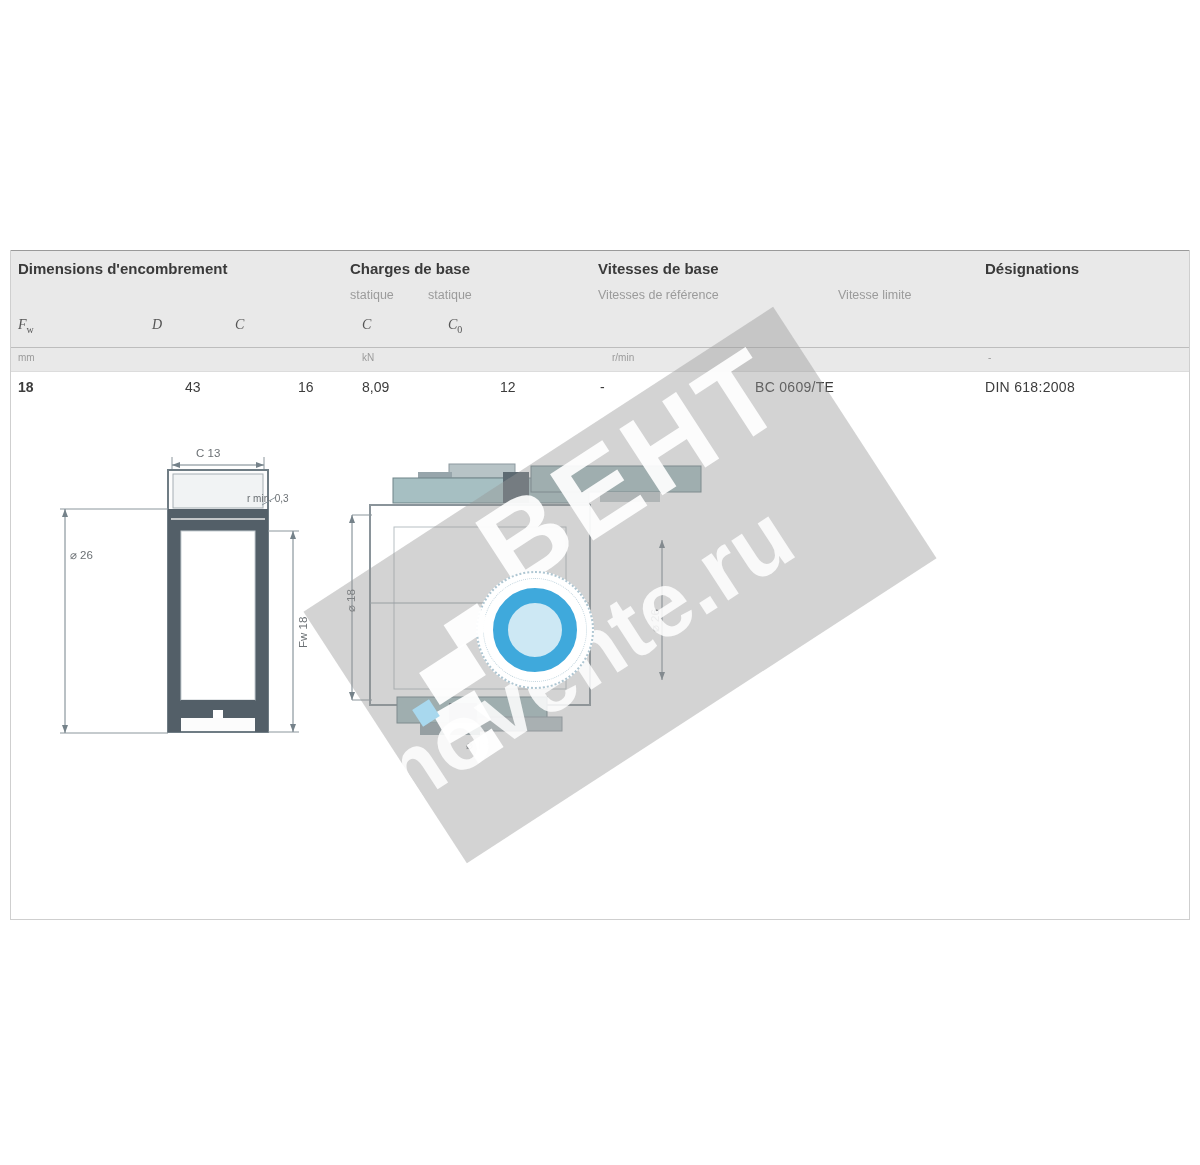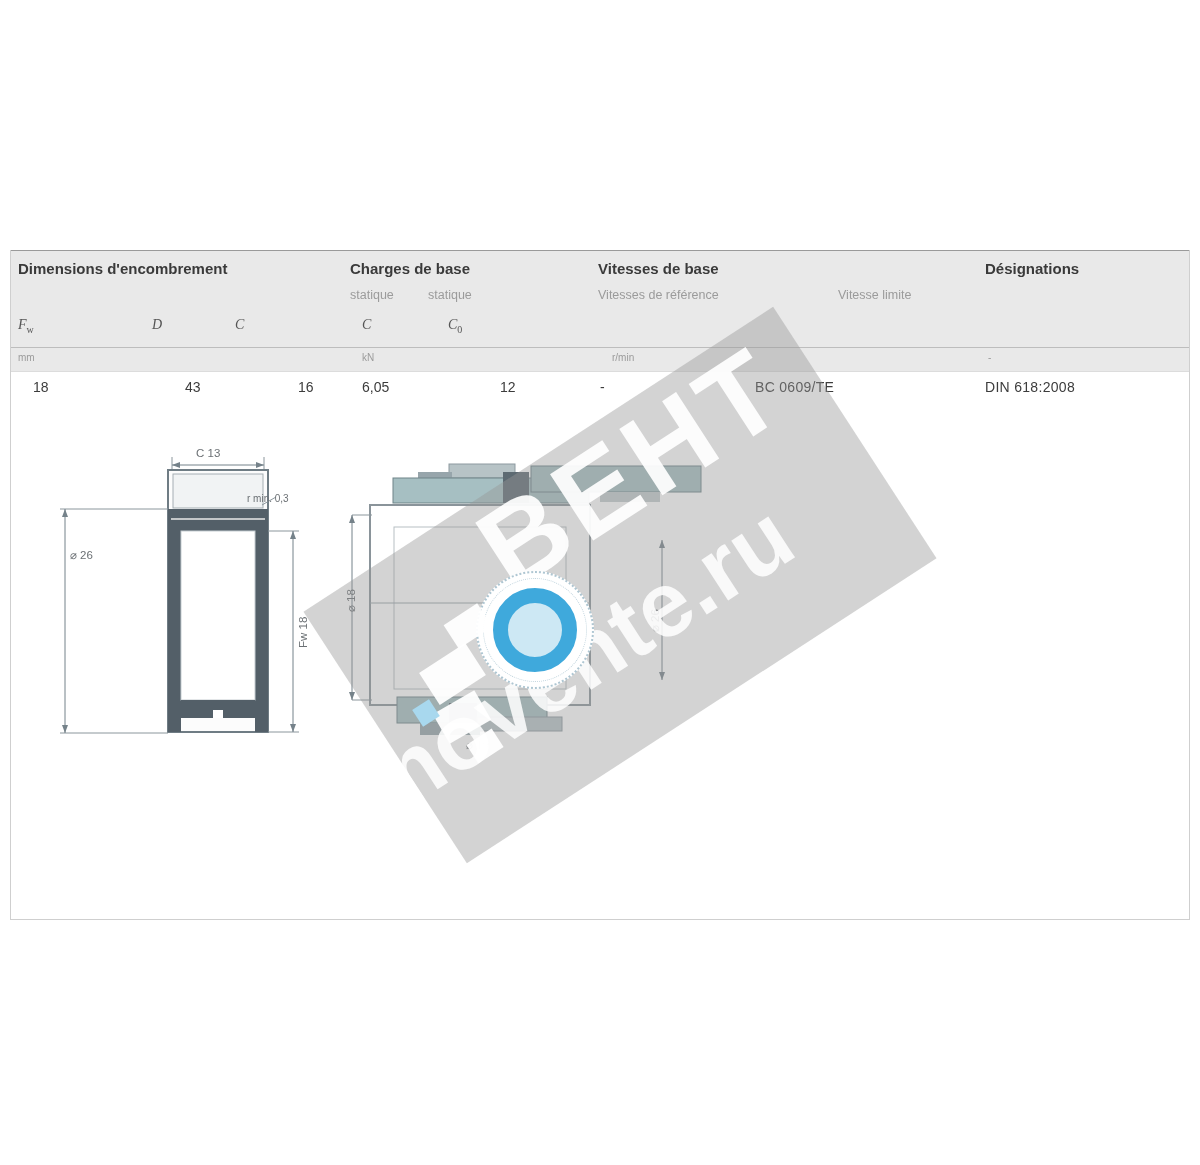--- a/index.html
+++ b/index.html
@@ -19,21 +19,21 @@
   #thead-sep{position:absolute;left:11px;top:347px;width:1178px;height:1px;background:#bdbdbd;}
   #thead-sep2{position:absolute;left:11px;top:371px;width:1178px;height:1px;background:#dcdcdc;}
 
   .th-group{font-size:15px;font-weight:700;color:#3a3a3a;}
   .th-sub{font-size:12.5px;color:#9b9b9b;}
   .th-sym{font-size:14px;color:#555;font-family:"Liberation Serif",serif;font-style:italic;}
   .th-sym sub{font-size:10px;font-style:normal;}
   .unit{font-size:10px;color:#9b9b9b;}
   .td{font-size:14px;color:#3c3c3c;}
   .td.bold{font-weight:400;letter-spacing:.3px;}
-  .td.semib{font-weight:400;margin-left:15px;}
+  .td.semib{font-weight:700;}
 
   
   .dim{font-size:11.5px;color:#6b7074;}
   .dim.vert{transform:rotate(-90deg);transform-origin:0 0;}
   .dim.small{font-size:10px;}
 
   
   #wm-band{position:absolute;left:340px;top:435px;width:560px;height:300px;
            background:rgba(150,150,150,0.42);transform:rotate(-33deg);z-index:5;}
   #wm-brand{position:absolute;left:185px;top:-8px;font-size:115px;font-weight:700;
@@ -82,21 +82,21 @@
   <div class="abs th-sym lbl-z" style="left:448px;top:317px"><span>C</span><sub>0</sub></div>
 
   <div class="abs unit lbl-z" style="left:18px;top:352px">mm</div>
   <div class="abs unit lbl-z" style="left:362px;top:352px">kN</div>
   <div class="abs unit lbl-z" style="left:612px;top:352px">r/min</div>
   <div class="abs unit lbl-z" style="left:988px;top:352px">-</div>
 
   <div class="abs td semib lbl-z" style="left:18px;top:379px">18</div>
   <div class="abs td lbl-z" style="left:185px;top:379px">43</div>
   <div class="abs td lbl-z" style="left:298px;top:379px">16</div>
-  <div class="abs td lbl-z" style="left:362px;top:379px">6,05</div>
+  <div class="abs td lbl-z" style="left:362px;top:379px">8,09</div>
   <div class="abs td lbl-z" style="left:500px;top:379px">12</div>
   <div class="abs td lbl-z" style="left:600px;top:379px">-</div>
   <div class="abs td bold lbl-z" style="left:755px;top:379px">BC 0609/TE</div>
   <div class="abs td bold lbl-z" style="left:985px;top:379px">DIN 618:2008</div>
 
   <svg width="760" height="360" viewBox="0 430 760 360" style="left:0;top:430px">
 
     <line x1="172" y1="465" x2="264" y2="465" stroke="#75828a" stroke-width="1"></line>
     <line x1="172" y1="457" x2="172" y2="473" stroke="#8b969c" stroke-width="1"></line>
     <line x1="264" y1="457" x2="264" y2="473" stroke="#8b969c" stroke-width="1"></line>

